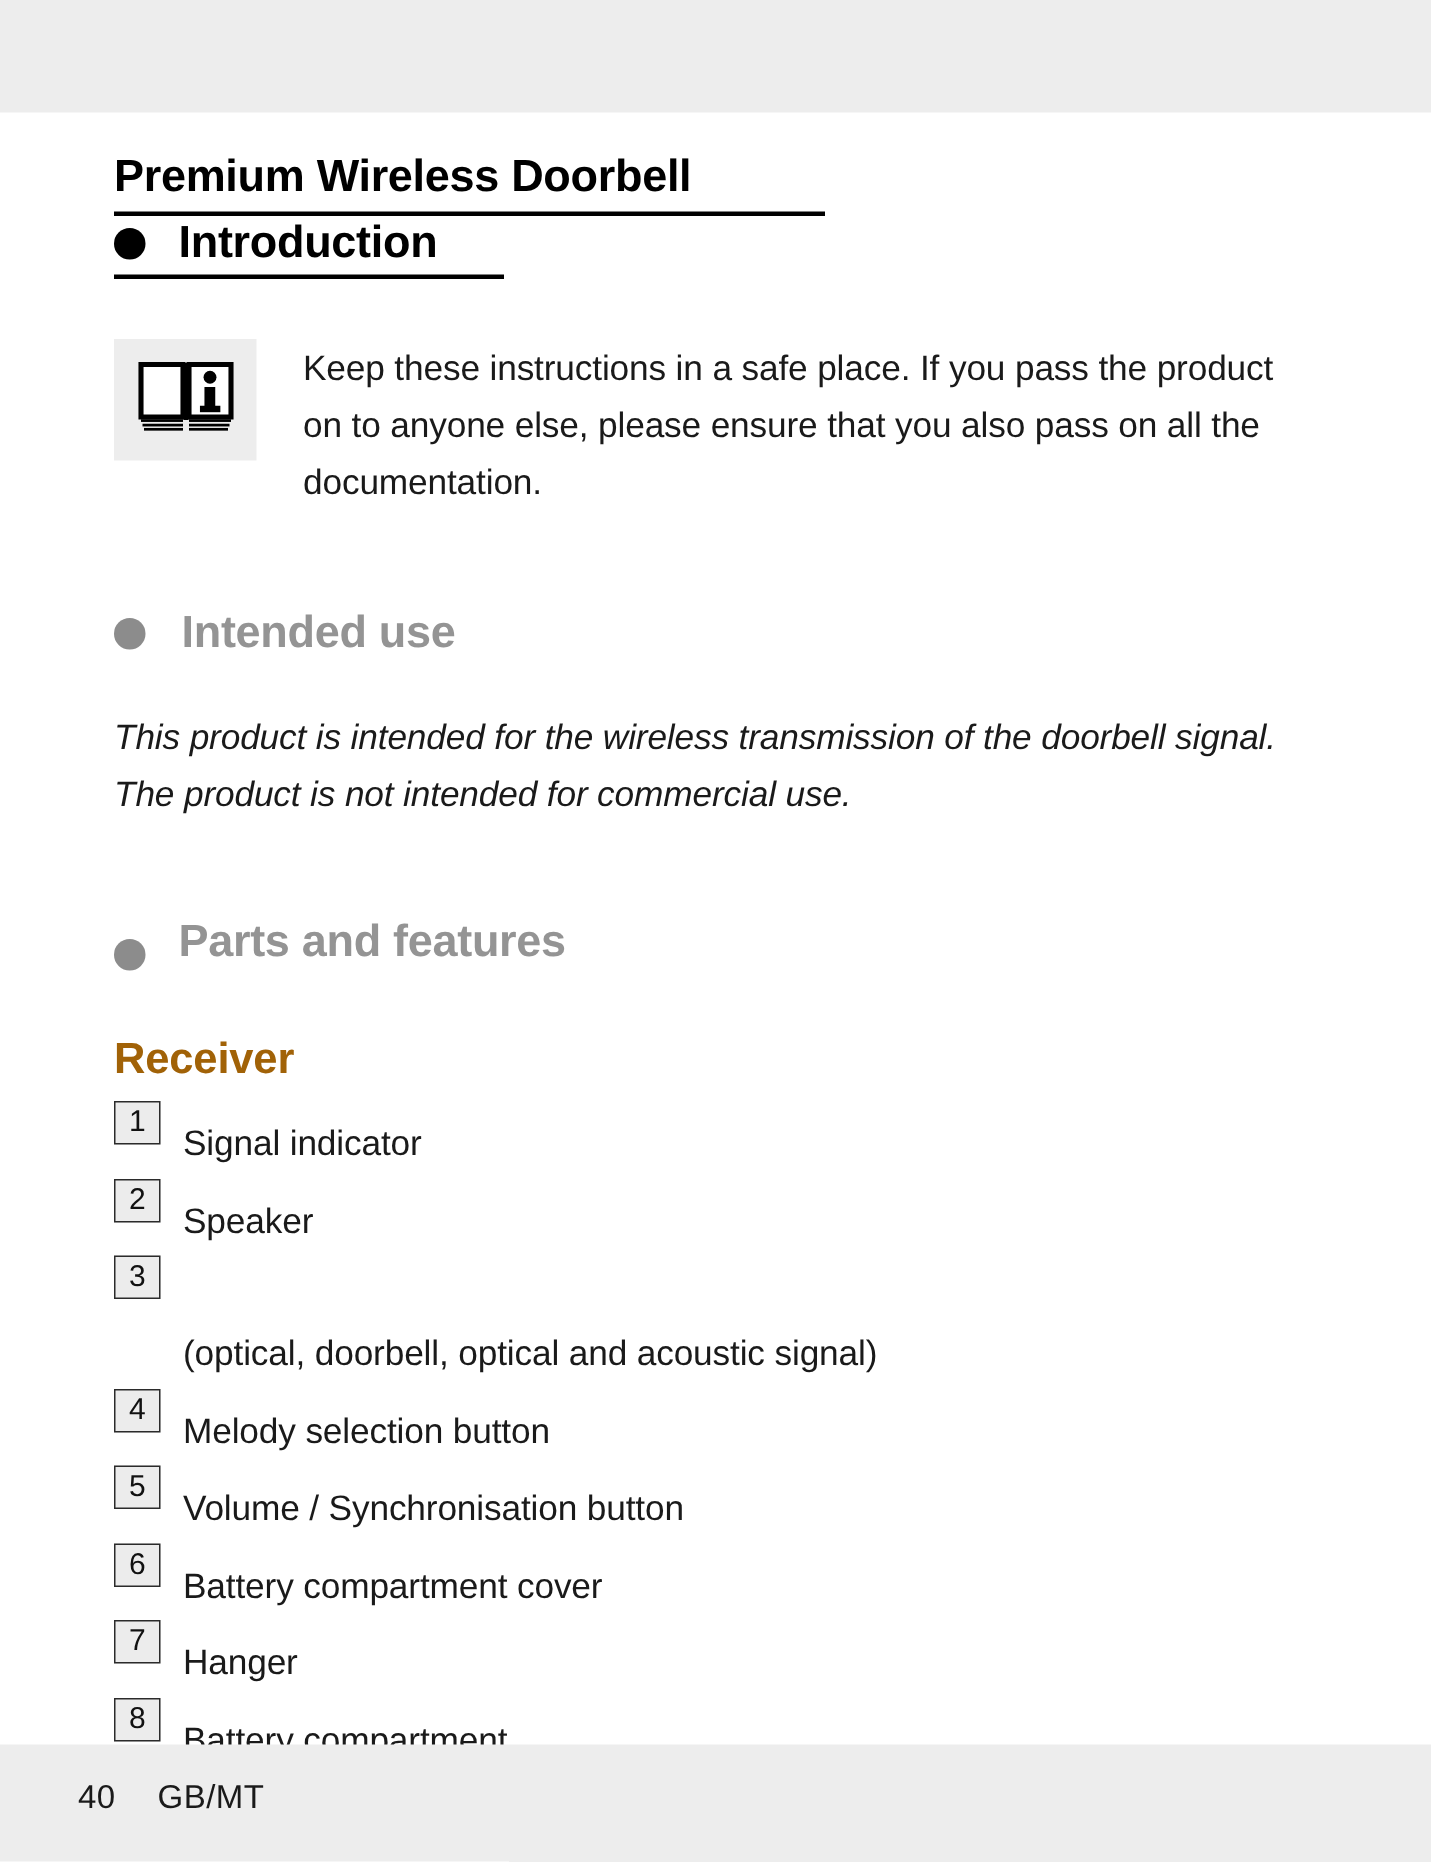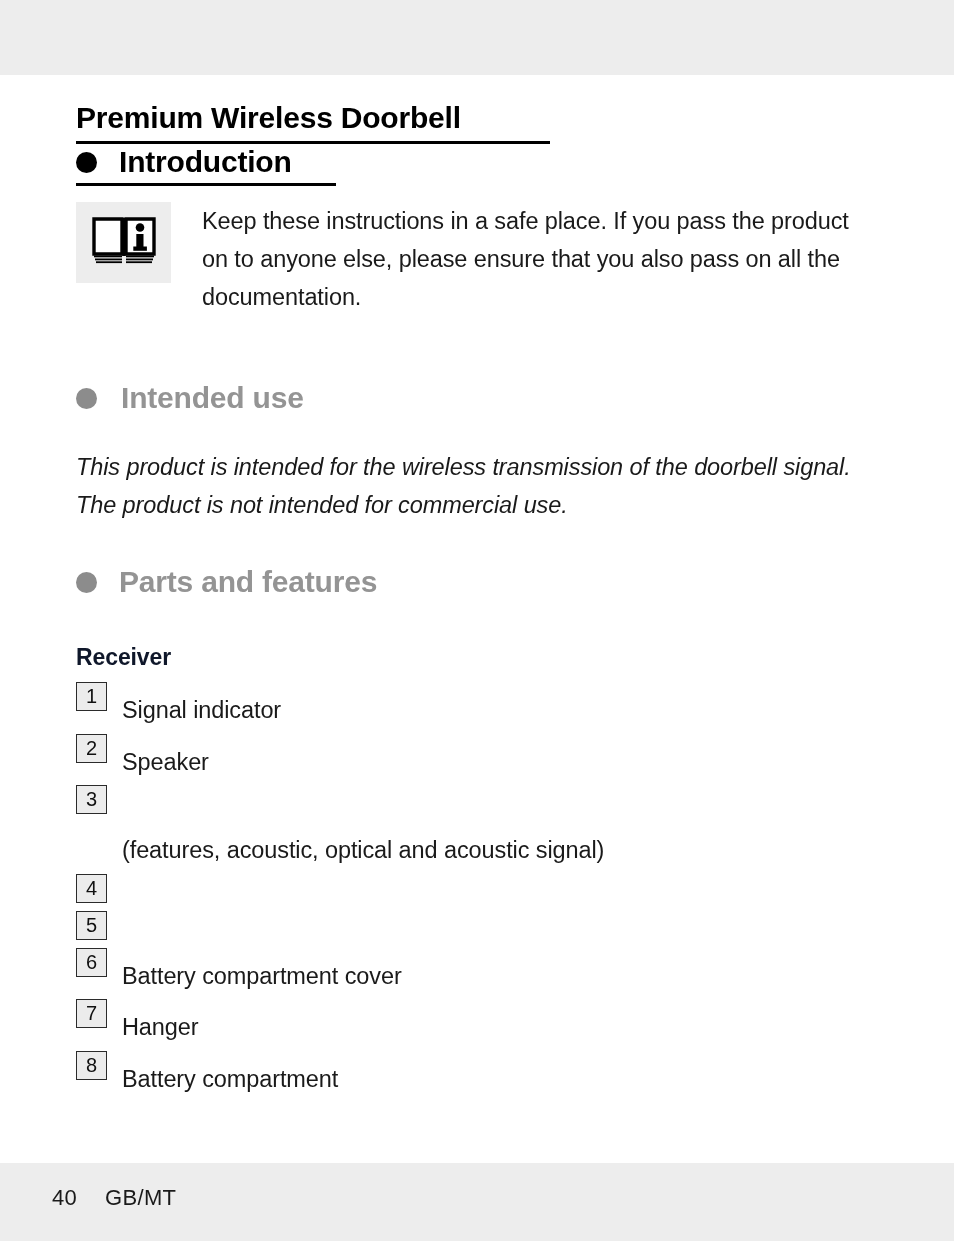--- a/index.html
+++ b/index.html
@@ -101,21 +101,21 @@
     width: 260px;
     height: 3px;
     background: #000;
     margin-top: 3px;
     margin-left: 0;
   }
 
   
   .note {
     display: flex;
-    margin-top: 16px;
+    margin-top: 40px;
     align-items: flex-start;
   }
   .icon-box {
     width: 95px;
     height: 81px;
     background: #ededed;
     flex: 0 0 auto;
     display: flex;
     align-items: center;
     justify-content: center;
@@ -135,23 +135,23 @@
     line-height: 1.62;
     color: #1a1a1a;
     width: 790px;
     letter-spacing: -0.1px;
     margin-top: 36px;
     font-style: italic;
   }
 
   
   .sub-head {
-    font-size: 23px;
+    font-size: 29px;
     font-weight: bold;
-    color: #0f172a;
+    color: #a16207;
     margin-top: 44px;
     letter-spacing: -0.1px;
   }
   .parts-list {
     margin-top: 7px;
   }
   .part-row {
     display: flex;
     align-items: flex-start;
     min-height: 37px;
@@ -226,48 +226,50 @@
       </div>
       <div class="note-text">Keep these instructions in a safe place. If you pass the product on to anyone else, please ensure that you also pass on all the documentation.</div>
     </div>
 
     <div class="h1-row" style="margin-top:64px;gap:24px;">
       <span class="bullet gray"></span>
       <span class="h1-text gray">Intended use</span>
     </div>
     <div class="body-para" style="margin-top:32px;">This product is intended for the wireless transmission of the doorbell signal. The product is not intended for commercial use.</div>
 
-    <div class="h1-row" style="margin-top:40px;">
+    <div class="h1-row" style="margin-top:62px;align-items:flex-end;">
       <span class="bullet gray"></span>
       <span class="h1-text gray">Parts and features</span>
     </div>
 
     <div class="sub-head">Receiver</div>
 
     <div class="parts-list">
       <div class="part-row">
         <span class="num-box">1</span>
         <span class="part-label">Signal indicator</span>
       </div>
       <div class="part-row">
         <span class="num-box">2</span>
         <span class="part-label">Speaker</span>
       </div>
       <div class="part-row">
         <span class="num-box">3</span>
       </div>
       <div class="part-row">
         <span class="num-box spacer"></span>
-        <span class="part-label">(features, acoustic, optical and acoustic signal)</span>
+        <span class="part-label">(optical, doorbell, optical and acoustic signal)</span>
       </div>
       <div class="part-row">
         <span class="num-box">4</span>
+        <span class="part-label">Melody selection button</span>
       </div>
       <div class="part-row">
         <span class="num-box">5</span>
+        <span class="part-label">Volume / Synchronisation button</span>
       </div>
       <div class="part-row">
         <span class="num-box">6</span>
         <span class="part-label">Battery compartment cover</span>
       </div>
       <div class="part-row">
         <span class="num-box">7</span>
         <span class="part-label">Hanger</span>
       </div>
       <div class="part-row">

